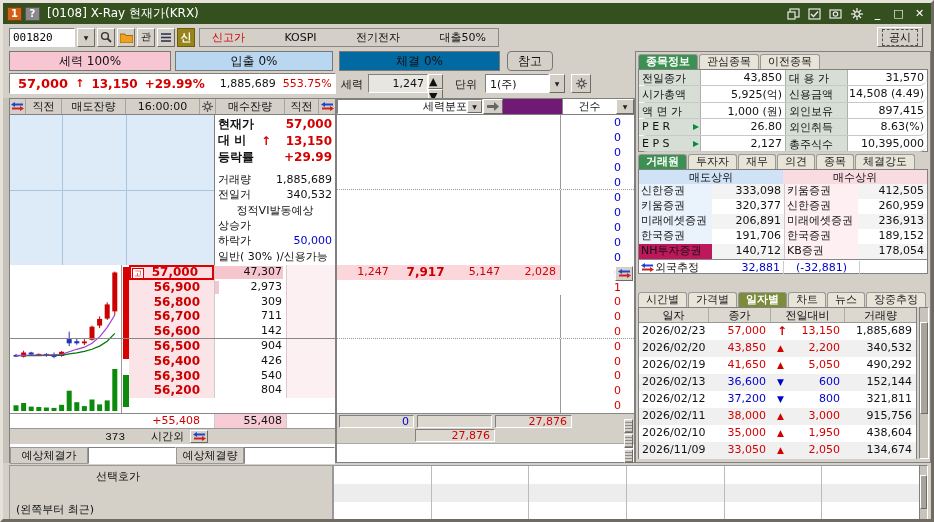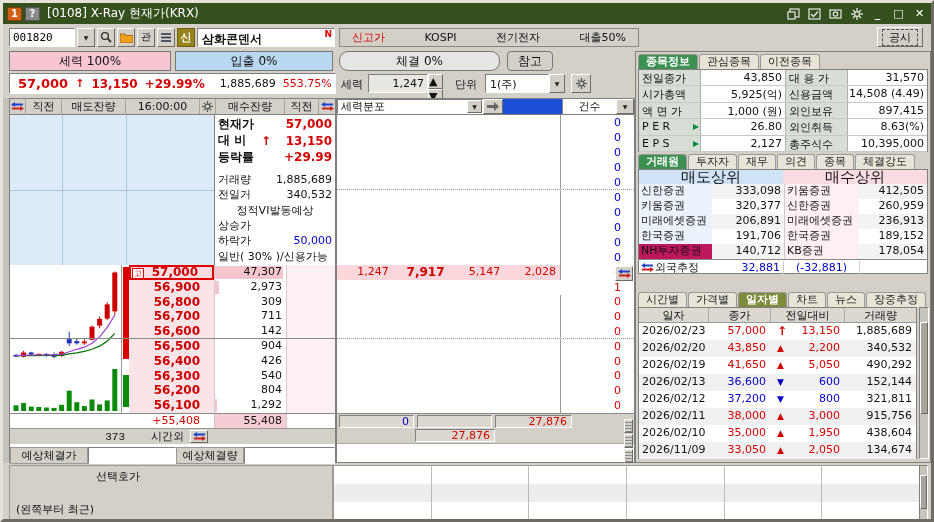--- a/index.html
+++ b/index.html
@@ -67,21 +67,21 @@
   .lqty .bar{position:absolute;left:0;top:1px;bottom:1px;background:#f6c6ce;}
   .lqty .qv{position:relative;}
   .ljik{flex:1;background:#fdf0f2;border-left:1px solid #e0c8cc;}
   .lsep{border-bottom:1px solid #888;}
   .ob-total{position:absolute;left:0;top:314px;right:0;height:15px;display:flex;border-top:1px solid #888;line-height:14px;}
   .ob-after{position:absolute;left:0;top:329px;right:0;height:16px;background:#d4d0c8;border-top:1px solid #999;display:flex;align-items:center;}
   .ob-expect{position:absolute;left:0;top:348px;right:0;height:17px;display:flex;}
   .exlbl{background:#d4d0c8;border:1px solid #999;display:flex;align-items:center;justify-content:center;}
   .exfld{border:1px solid;border-color:#808080 #fff #fff #808080;background:#fff;}
   
-  .f-header{position:absolute;left:0;top:0;right:0;height:16px;background:#1d4ed8;border-bottom:1px solid #808080;display:flex;align-items:stretch;}
+  .f-header{position:absolute;left:0;top:0;right:0;height:16px;background:#701a75;border-bottom:1px solid #808080;display:flex;align-items:stretch;text-align:right;}
   .f-combo{width:146px;background:#fff;border:1px solid;border-color:#808080 #fff #fff #808080;display:flex;align-items:center;padding-left:3px;}
   .f-combo .cv{flex:1;}
   .f-cnt{width:54px;background:#fff;border-left:1px solid #888;display:flex;align-items:center;justify-content:center;}
   .f-body{position:absolute;left:0;top:16px;right:0;height:298px;}
   .frow{display:flex;align-items:center;}
   .frow .cells{width:224px;height:100%;display:flex;border-right:1px solid #999;}
   .fcell{width:56px;height:100%;text-align:right;padding:0 4px 0 0;color:#cc0000;}
   .fcount{flex:1;text-align:right;padding-right:13px;}
   .fdot{border-bottom:1px dotted #999;}
   .hlrow .fcell{background:#fbd7dc;}
@@ -91,25 +91,25 @@
   .f-sub{position:absolute;left:0;top:329px;right:0;height:15px;background:#d4d0c8;display:flex;align-items:center;}
   .f-empty{position:absolute;left:0;top:344px;right:0;height:19px;background:#fff;border-top:1px solid #aaa;}
   .gripbtn{position:absolute;right:1px;width:9px;height:14px;border:1px solid;border-color:#fff #6f6b63 #6f6b63 #fff;background:#d4d0c8 repeating-linear-gradient(#d4d0c8 0 2px,#8a8a8a 2px 3px);}
   .swapbtn{position:absolute;right:1px;top:167px;width:18px;height:15px;}
   
   .tabrow{position:absolute;display:flex;gap:1px;padding-left:2px;height:16px;align-items:flex-end;}
   .tab{height:15px;line-height:14px;padding:0 7px;background:#e8e4d8;border:1px solid #999;border-bottom:none;border-radius:3px 3px 0 0;font-size:11px;color:#222;}
   .tab.act-green{background:#3c9152;color:#fff;font-weight:bold;}
   .tab.act-olive{background:#7d8c3a;color:#fff;font-weight:bold;}
   .rp-box{position:absolute;left:2px;right:2px;background:#fff;border:1px solid #808080;}
-  .sirow{display:flex;height:16.4px;border-bottom:1px solid #c8c8c8;}
+  .sirow{display:flex;height:16.4px;border-bottom:1px solid #c8c8c8;border-radius:8px;}
   .silbl{width:62px;background:#d6ded6;border-right:1px solid #b0b0a8;padding:1px 2px 0 3px;position:relative;white-space:nowrap;overflow:hidden;}
   .sival{width:85px;text-align:right;padding:1px 3px 0 0;border-right:1px solid #b0b0a8;}
   .tri{position:absolute;right:1px;top:5px;width:0;height:0;border-left:6px solid #0a8a40;border-top:3px solid transparent;border-bottom:3px solid transparent;}
-  .bkhead{display:flex;height:14px;font-size:15px;}
+  .bkhead{display:flex;height:14px;font-size:11px;}
   .bkhead div{flex:1;display:flex;align-items:center;justify-content:center;}
   .bk-sell{background:#cfe2f6;} .bk-buy{background:#f9dce2;}
   .bkrow{display:flex;height:15px;line-height:14px;}
   .bkn{width:73px;padding-left:2px;white-space:nowrap;overflow:hidden;}
   .bkq{width:73px;text-align:right;padding-right:3px;border-right:1px solid #ccc;}
   .bkrow:nth-child(odd) .bkq{background:#f3f3f3;}
   .bkfoot{display:flex;height:15px;border-top:1px solid #888;align-items:center;}
   .dhead{display:flex;height:15px;background:#dcd8d0;border-bottom:1px solid #999;}
   .dhead div{display:flex;align-items:center;justify-content:center;border-right:1px solid #b0aca4;}
   .drow{display:flex;height:17px;line-height:16px;}
@@ -194,38 +194,34 @@
     <span class="tbtn rz">
         <svg width="12" height="11" viewBox="0 0 12 11">
           <g stroke="#335" stroke-width="1.6">
             <line x1="1" y1="2" x2="11" y2="2"></line>
             <line x1="1" y1="5.5" x2="11" y2="5.5"></line>
             <line x1="1" y1="9" x2="11" y2="9"></line>
           </g>
         </svg>
       </span>
     <span class="badge-sin">신</span>
-    <span class="namebox sk">
-      <span>삼화콘덴서</span>
-      <span class="nflag">N</span>
-    </span>
     <span class="marketbox">
       <span class="red">신고가</span>
       <span>KOSPI</span>
       <span>전기전자</span>
       <span>대출50%</span>
     </span>
     <span class="gongsi rz ctr">
       <span class="inner">공시</span>
     </span>
   </div>
 
   <div class="gbox" style="left:6px;top:48px;width:162px;background:#f7c6d2;">세력 100%</div>
   <div class="gbox" style="left:172px;top:48px;width:158px;background:#b9d7f0;">입출 0%</div>
-  <div class="gbox" style="left:336px;top:48px;width:161px;background:#e5e5e5;border-radius:9px;">체결 0%</div>
+  <div class="gbox" style="left:336px;top:48px;width:161px;background:#0369a1;">체결 0%</div>
   <div class="gbox rz" style="left:504px;top:48px;width:46px;border-radius:4px;">참고</div>
 
   <div class="abs" style="left:0;top:70px;right:0;height:22px;">
     <div class="sumbox sk">
       <span class="red bold" style="font-size:13px;">57,000</span>
       <span class="red bold">↑</span>
       <span class="red bold" style="font-size:12px;">13,150</span>
       <span class="red bold" style="font-size:12px;">+29.99%</span>
       <span style="margin-left:8px;">1,885,689</span>
       <span class="red" style="margin-left:auto;">553.75%</span>
@@ -435,26 +431,20 @@
           <div class="lprice">56,300</div>
           <div class="lqty"><span class="qv">540</span></div>
           <div class="ljik"></div>
         </div>
         <div class="lrow">
           <div class="lpad"></div>
           <div class="lprice">56,200</div>
           <div class="lqty"><span class="qv">804</span></div>
           <div class="ljik"></div>
         </div>
-        <div class="lrow">
-          <div class="lpad"></div>
-          <div class="lprice">56,100</div>
-          <div class="lqty"><span class="bar" style="width: 2px;"></span><span class="qv">1,292</span></div>
-          <div class="ljik"></div>
-        </div>
       </div>
     <div class="ob-total">
       <span style="width:119px;"></span>
       <span class="red" style="width:85px;text-align:right;padding-right:14px;">+55,408</span>
       <span style="width:72px;text-align:right;padding-right:4px;background:#f8ccd4;border-left:1px solid #ccc;">55,408</span>
       <span style="flex:1;border-left:1px solid #ccc;"></span>
     </div>
     <div class="ob-after">
       <span style="width:119px;text-align:right;padding-right:4px;font-family:Liberation Mono, monospace;">373</span>
       <span style="margin-left:22px;">시간외</span>

